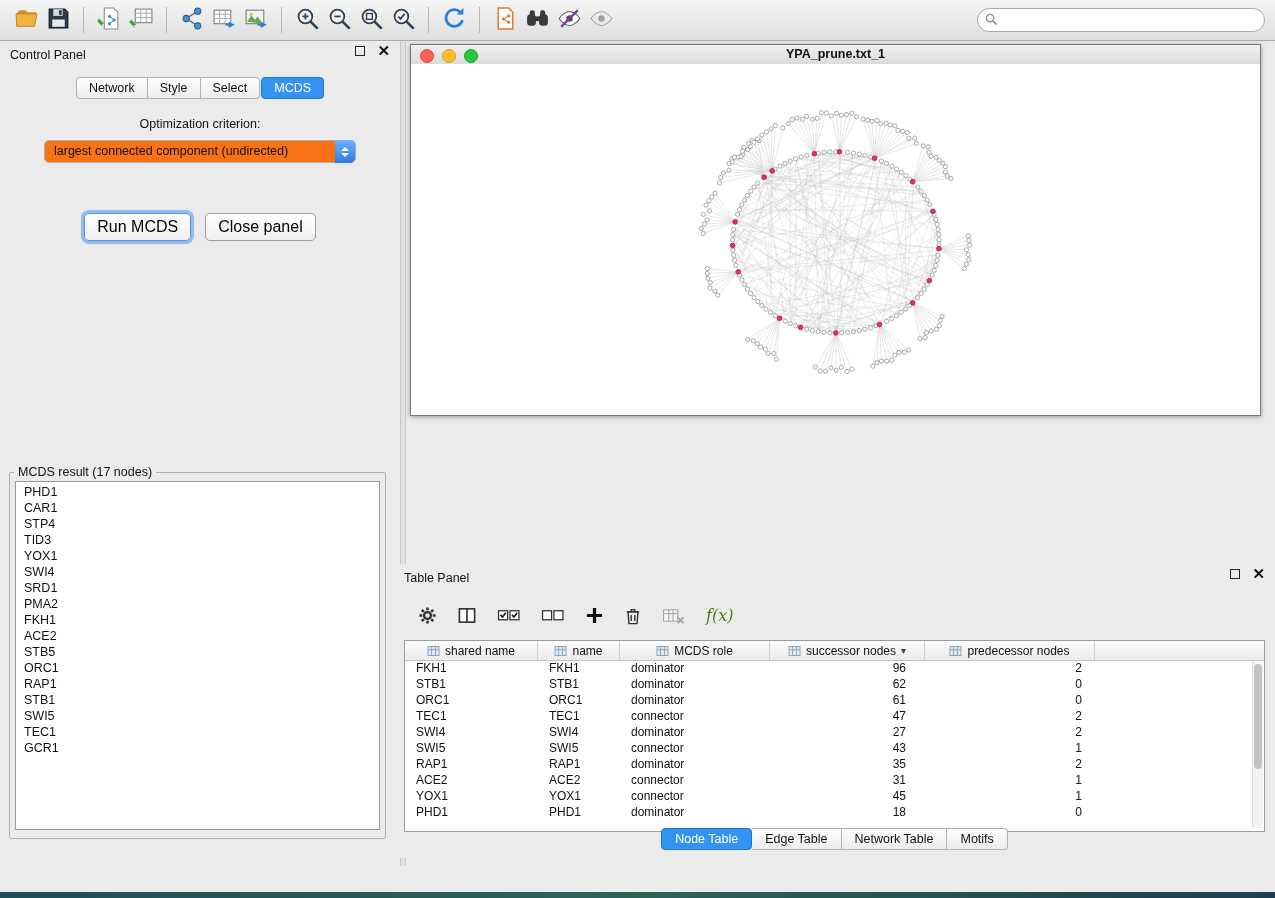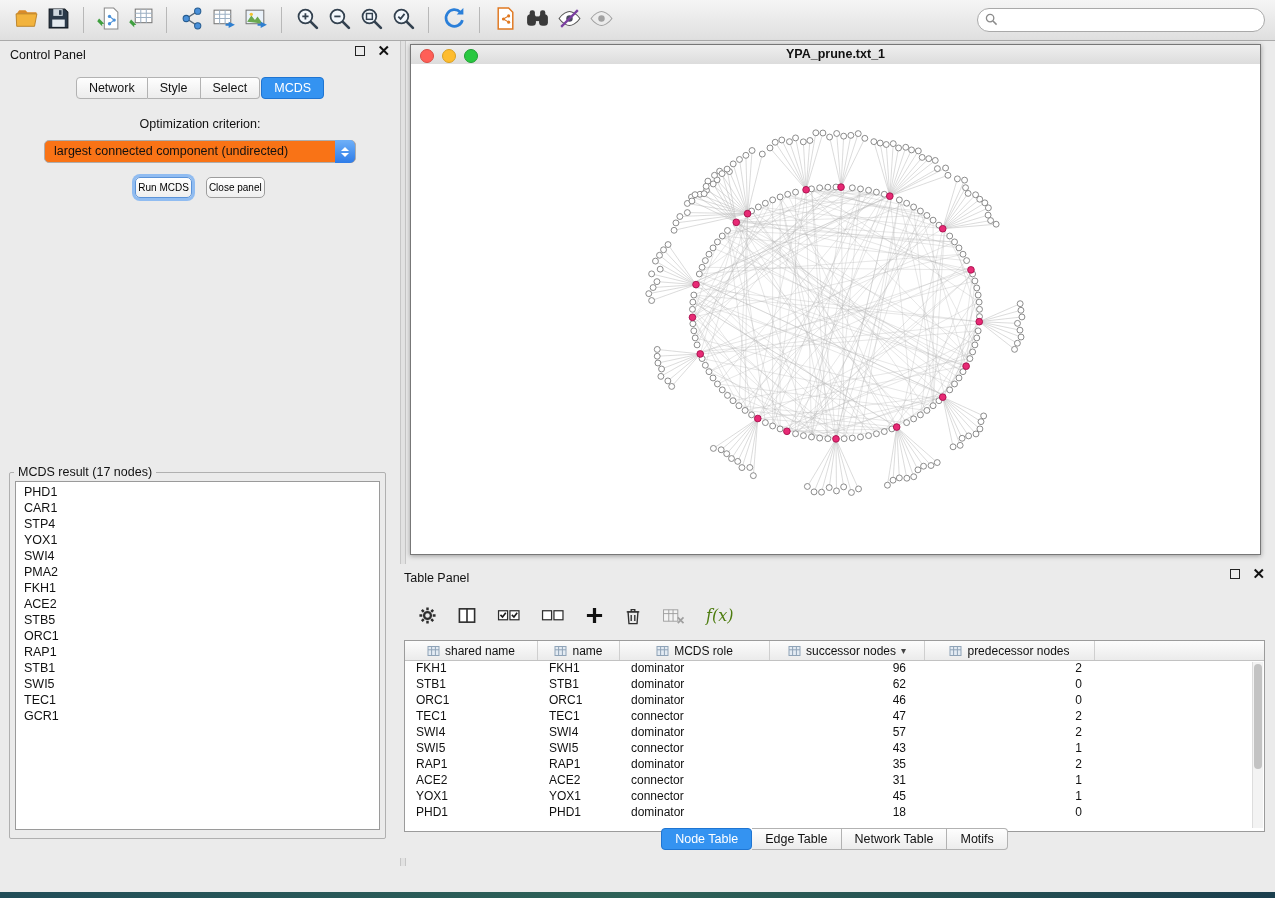--- a/index.html
+++ b/index.html
@@ -25,32 +25,32 @@
   .cp-tab:first-child{border-left:1px solid #b2b2b2;border-radius:4px 0 0 4px;}
   .cp-tab.last{border-radius:0 4px 4px 0;}
   .cp-tab.active{background:#3493f1;color:#fff;border:1px solid #1f75d2;border-radius:4px;margin-left:1px;}
   .opt-label{text-align:center;margin-top:18px;font-size:12.5px;}
   .combo{position:relative;width:312px;height:23px;margin:9px auto 0 auto;background:#f97316;border:1px solid #adadad;border-radius:5px;box-sizing:border-box;}
   .combo-text{line-height:21px;padding-left:9px;font-size:12.5px;white-space:nowrap;overflow:hidden;}
   .combo-cap{position:absolute;right:0;top:-1px;bottom:-1px;width:20px;background:linear-gradient(#6fb0f8,#2e7ce8);border-radius:0 5px 5px 0;display:flex;flex-direction:column;align-items:center;justify-content:center;gap:2px;}
   .tri-up{width:0;height:0;border-left:4px solid transparent;border-right:4px solid transparent;border-bottom:4px solid #fff;}
   .tri-dn{width:0;height:0;border-left:4px solid transparent;border-right:4px solid transparent;border-top:4px solid #fff;}
   .btn-row{display:flex;justify-content:center;gap:14px;margin-top:14px;}
-  .pbtn{padding:4px 2px;background:linear-gradient(#ffffff,#efefef);border:1px solid #9d9d9d;border-radius:5px;font-size:10px;}
+  .pbtn{padding:4px 12px;background:linear-gradient(#ffffff,#efefef);border:1px solid #9d9d9d;border-radius:5px;font-size:16px;margin-top:36px;}
   .pbtn.focused{box-shadow:0 0 0 3px rgba(70,150,245,.55);border-color:#5b93d8;}
   fieldset.result{position:absolute;left:9px;right:14px;top:424px;height:372px;border:1px solid #b0b0b0;border-radius:2px;margin:0;padding:0;}
   fieldset.result legend{font-size:12.5px;padding:0 4px;margin-left:4px;}
   .listbox{position:absolute;left:5px;right:5px;top:2px;bottom:8px;background:#fff;border:1px solid #9a9a9a;overflow:hidden;padding-top:2px;}
   .list-item{height:16px;line-height:16px;padding:0 8px;font-size:12.5px;}
 
   
   .vsplit{position:absolute;left:400px;top:41px;width:6px;bottom:32px;background:#e2e2e2;border-left:1px solid #c6c6c6;border-right:1px solid #c6c6c6;box-sizing:border-box;}
 
   
-  .net-window{position:absolute;left:410px;top:44px;right:14px;height:511px;background:#a21caf;border:1px solid #777;box-shadow:0 1px 5px rgba(0,0,0,.35);box-sizing:border-box;}
+  .net-window{position:absolute;left:410px;top:44px;right:14px;height:372px;background:#a21caf;border:1px solid #777;box-shadow:0 1px 5px rgba(0,0,0,.35);box-sizing:border-box;}
   .net-titlebar{height:19px;background:linear-gradient(#efefef,#dcdcdc);border-bottom:1px solid #aaa;text-align:center;line-height:19px;font-size:12.5px;font-weight:bold;position:relative;}
   .lights{position:absolute;left:9px;top:4px;display:flex;gap:8px;}
   .light{width:12px;height:12px;border-radius:50%;}
   .light.red{background:#ff5f57;border:0.5px solid #d94c43;}
   .light.yellow{background:#febc2e;border:0.5px solid #d8a022;}
   .light.green{background:#28c840;border:0.5px solid #1f9e33;}
   .net-canvas-wrap{position:absolute;left:0;right:0;top:19px;bottom:0;background:#fff;}
   .net-canvas-wrap svg{width:100%;height:100%;display:block;}
 
   
@@ -249,22 +249,24 @@
     <div class="btn-row">
       <button class="pbtn focused">Run MCDS</button>
       <button class="pbtn">Close panel</button>
     </div>
     <fieldset class="result">
       <legend>MCDS result (17 nodes)</legend>
       <div class="listbox">
           <div class="list-item">PHD1</div>
           <div class="list-item">CAR1</div>
           <div class="list-item">STP4</div>
+          <div class="list-item">TID3</div>
           <div class="list-item">YOX1</div>
           <div class="list-item">SWI4</div>
+          <div class="list-item">SRD1</div>
           <div class="list-item">PMA2</div>
           <div class="list-item">FKH1</div>
           <div class="list-item">ACE2</div>
           <div class="list-item">STB5</div>
           <div class="list-item">ORC1</div>
           <div class="list-item">RAP1</div>
           <div class="list-item">STB1</div>
           <div class="list-item">SWI5</div>
           <div class="list-item">TEC1</div>
           <div class="list-item">GCR1</div>
@@ -947,37 +949,37 @@
             <div class="tcell c1">STB1</div>
             <div class="tcell c2">dominator</div>
             <div class="tcell c3">62</div>
             <div class="tcell c4">0</div>
             <div class="tcell cf"></div>
           </div>
           <div class="trow">
             <div class="tcell c0">ORC1</div>
             <div class="tcell c1">ORC1</div>
             <div class="tcell c2">dominator</div>
-            <div class="tcell c3">46</div>
+            <div class="tcell c3">61</div>
             <div class="tcell c4">0</div>
             <div class="tcell cf"></div>
           </div>
           <div class="trow">
             <div class="tcell c0">TEC1</div>
             <div class="tcell c1">TEC1</div>
             <div class="tcell c2">connector</div>
             <div class="tcell c3">47</div>
             <div class="tcell c4">2</div>
             <div class="tcell cf"></div>
           </div>
           <div class="trow">
             <div class="tcell c0">SWI4</div>
             <div class="tcell c1">SWI4</div>
             <div class="tcell c2">dominator</div>
-            <div class="tcell c3">57</div>
+            <div class="tcell c3">27</div>
             <div class="tcell c4">2</div>
             <div class="tcell cf"></div>
           </div>
           <div class="trow">
             <div class="tcell c0">SWI5</div>
             <div class="tcell c1">SWI5</div>
             <div class="tcell c2">connector</div>
             <div class="tcell c3">43</div>
             <div class="tcell c4">1</div>
             <div class="tcell cf"></div>

